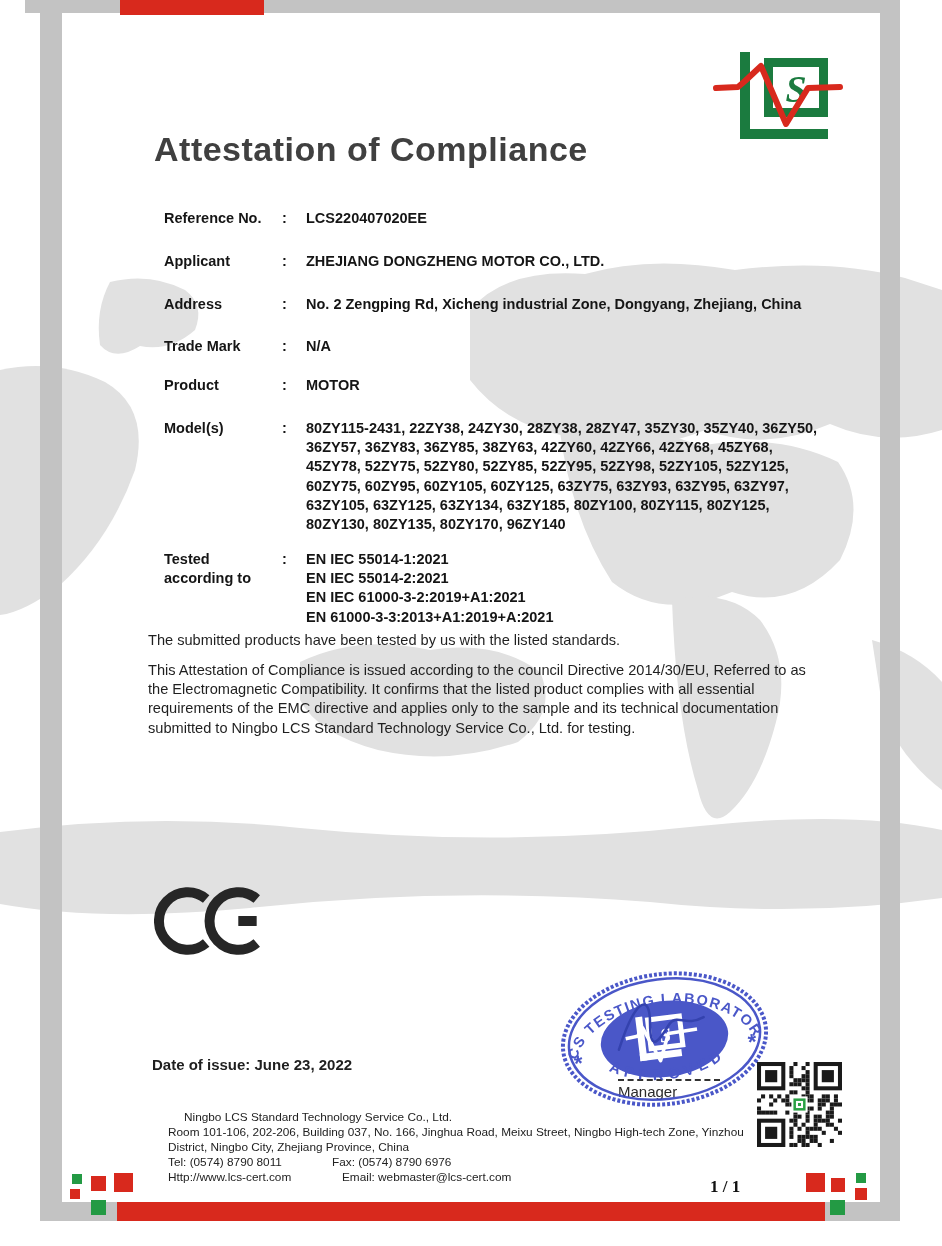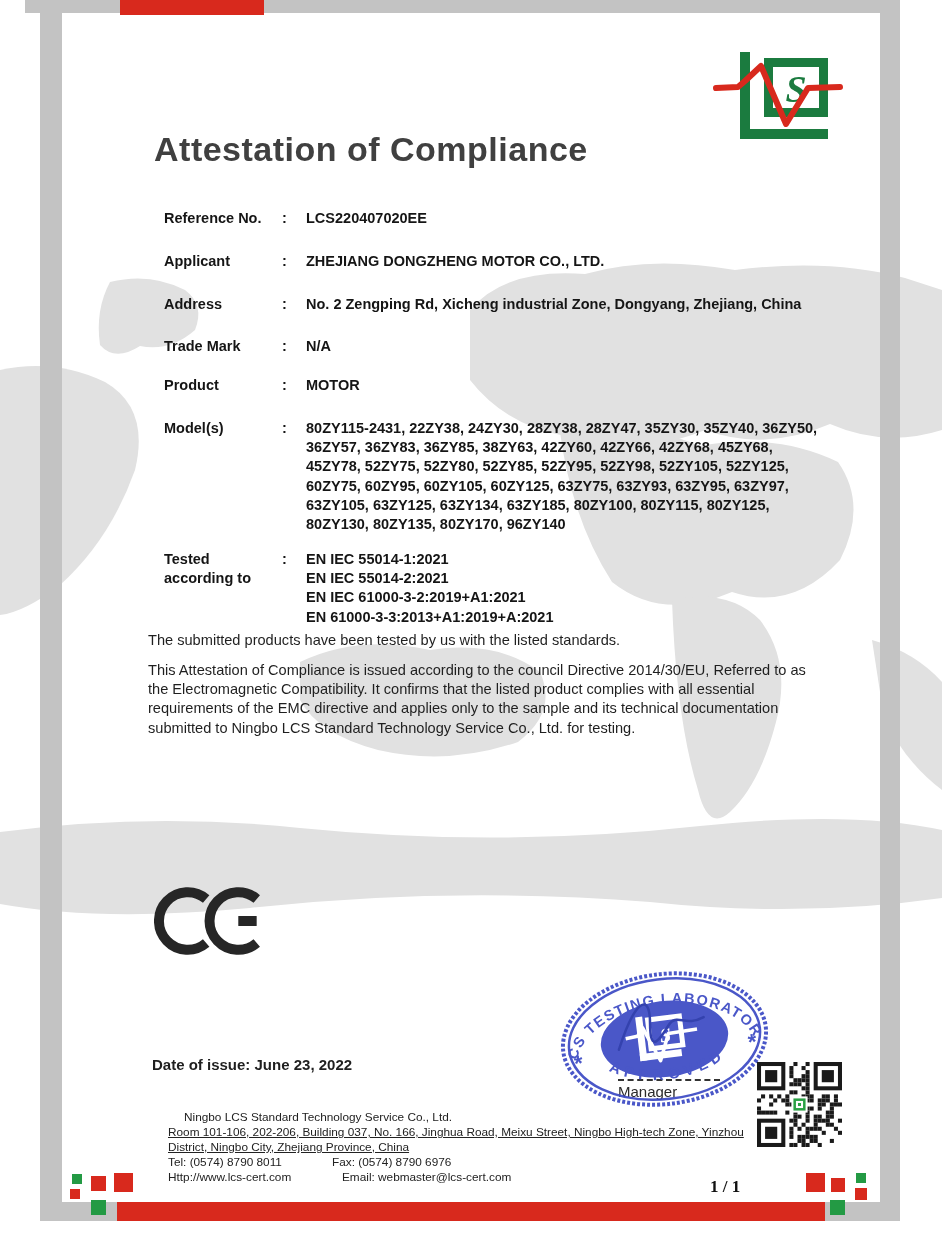--- a/index.html
+++ b/index.html
@@ -294,21 +294,21 @@
       <rect x="0" y="56" width="28" height="28" fill="#1a1a1a"></rect>
       <rect x="4" y="60" width="20" height="20" fill="#fff"></rect>
       <rect x="8" y="64" width="12" height="12" fill="#1a1a1a"></rect>
       <rect x="34" y="34" width="16" height="16" fill="#fff"></rect>
       <rect x="36" y="36" width="12" height="12" fill="#2aa145"></rect>
       <rect x="38.5" y="38.5" width="7" height="7" fill="#fff"></rect>
       <rect x="40.5" y="40.5" width="3" height="3" fill="#2aa145"></rect>
     </svg>
 
   <div class="foot" style="left:184px;top:1110px;">Ningbo LCS Standard Technology Service Co., Ltd.</div>
-  <div class="foot" style="left:168px;top:1125px;width:640px;text-decoration:underline;">Room 101-106, 202-206, Building 037, No. 166, Jinghua Road, Meixu Street, Ningbo High-tech Zone, Yinzhou
+  <div class="foot" style="left:168px;top:1125px;width:640px;">Room 101-106, 202-206, Building 037, No. 166, Jinghua Road, Meixu Street, Ningbo High-tech Zone, Yinzhou
 District, Ningbo City, Zhejiang Province, China</div>
   <div class="foot" style="left:168px;top:1155px;">Tel: (0574) 8790 8011</div>
   <div class="foot" style="left:332px;top:1155px;">Fax: (0574) 8790 6976</div>
   <div class="foot" style="left:168px;top:1170px;">Http://www.lcs-cert.com</div>
   <div class="foot" style="left:342px;top:1170px;">Email: webmaster@lcs-cert.com</div>
 
   <div id="page-num">1 / 1</div>
 
 </div>
 

